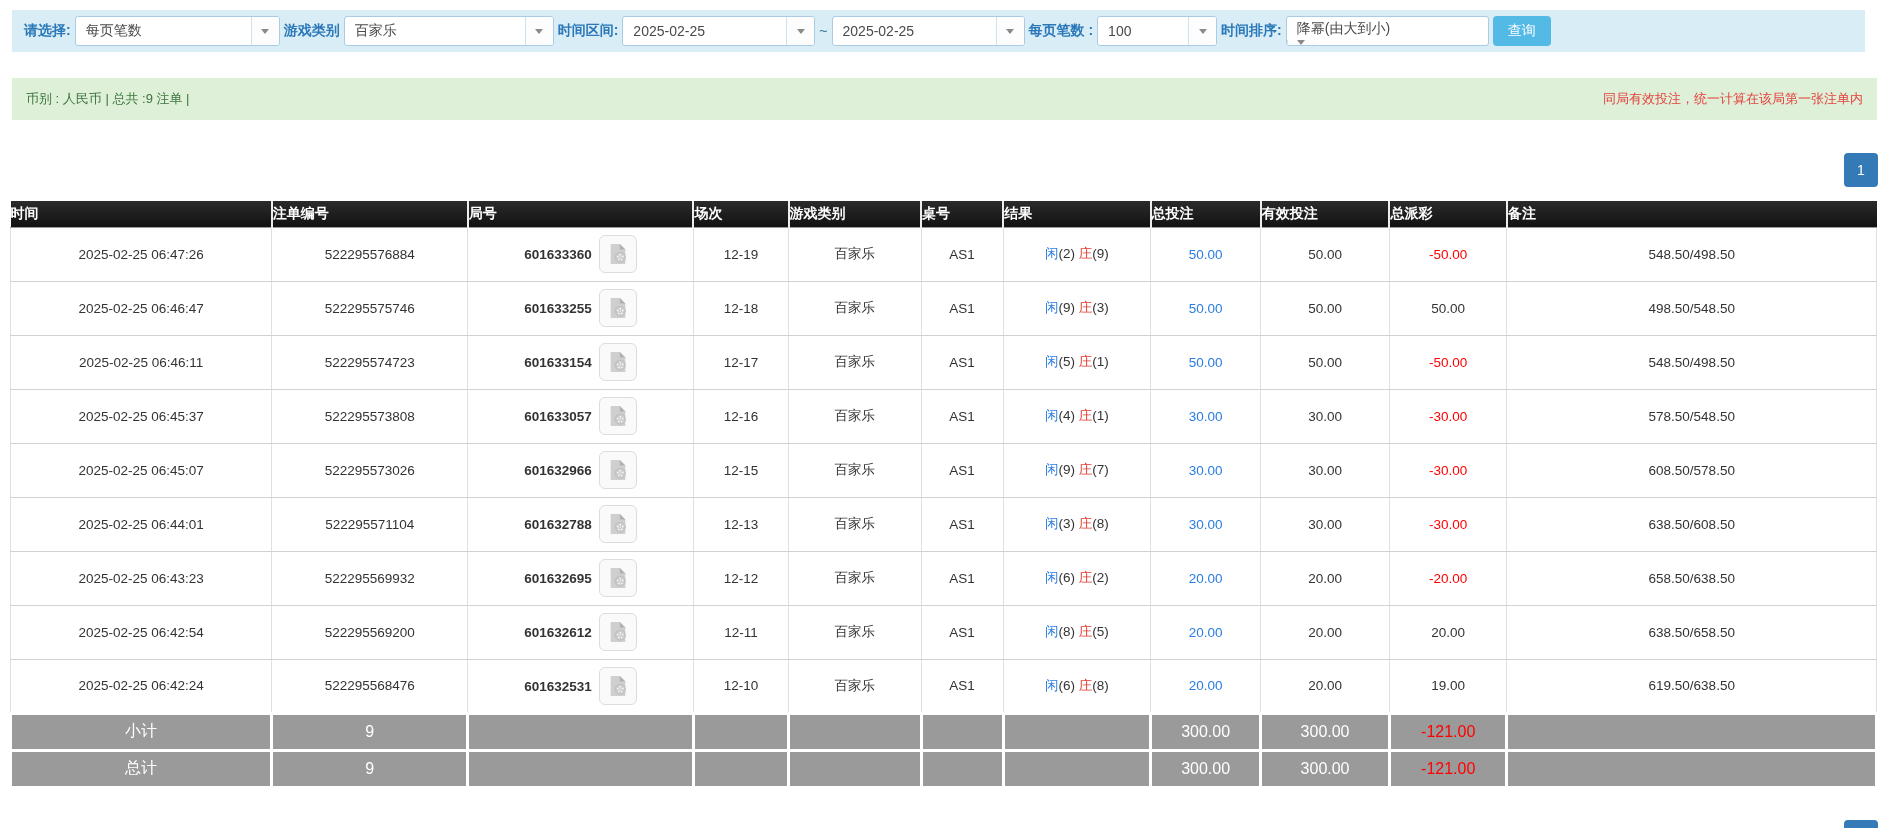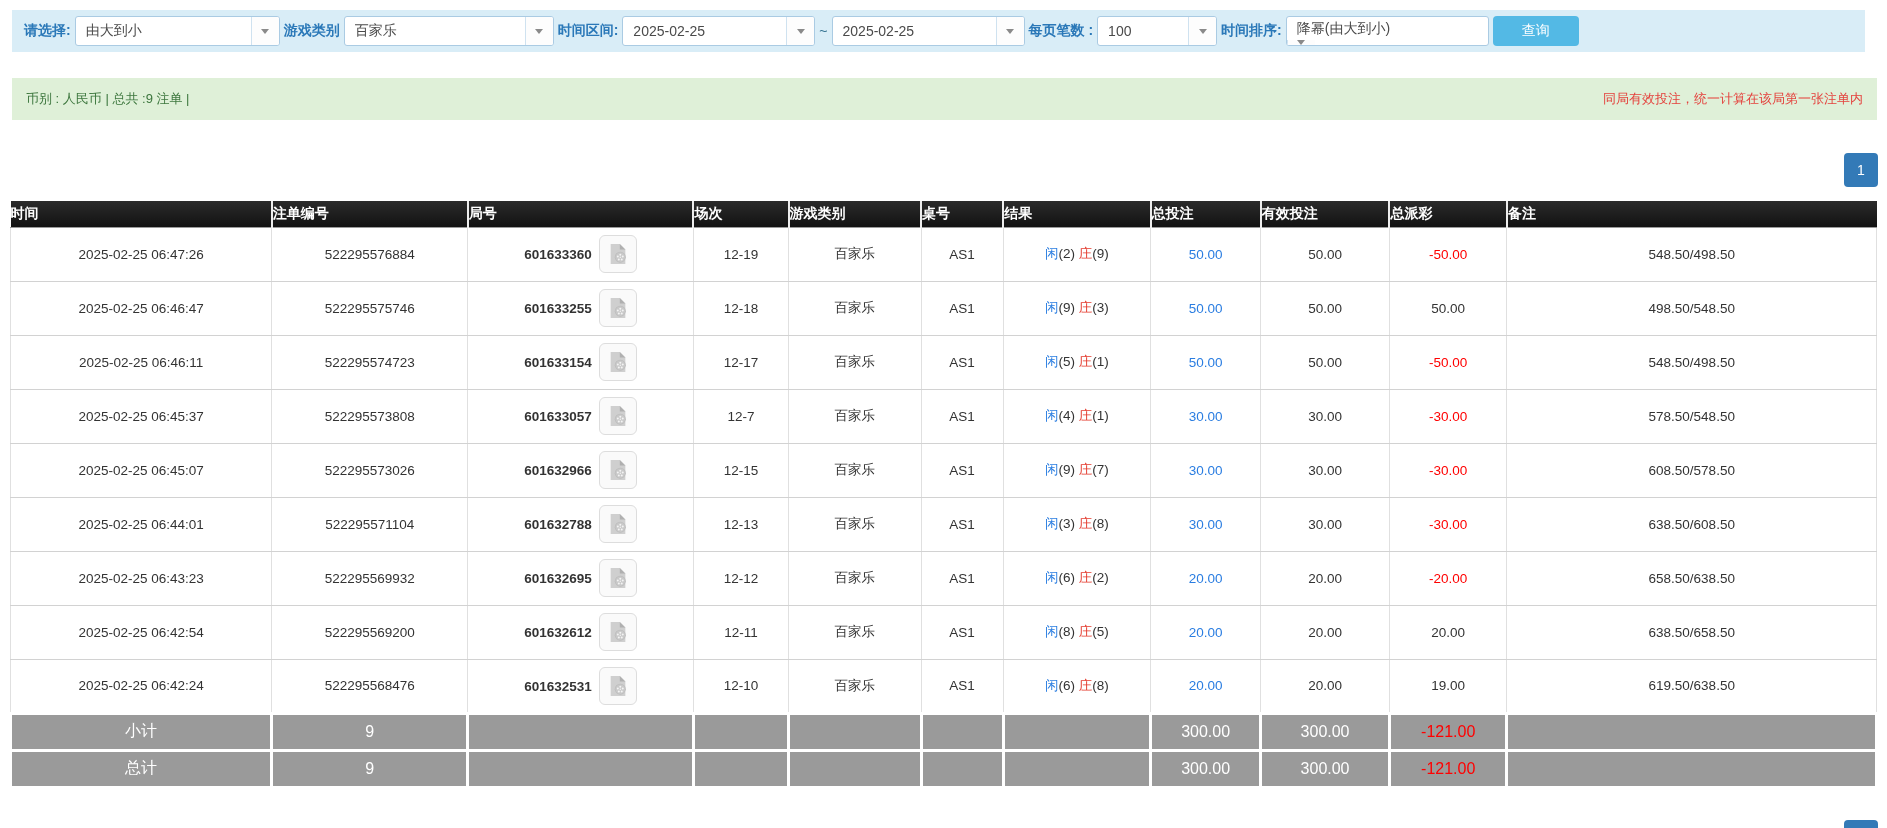--- a/index.html
+++ b/index.html
@@ -19,21 +19,21 @@
   .combobox {
     background:#fff; border:1px solid #aacbe3; border-radius:3px; height:30px;
     display:flex; align-items:stretch; overflow:hidden;
   }
   .cb-text { flex:1; display:flex; align-items:center; padding:0 10px; font-size:14px; color:#4a4a4a; white-space:nowrap; }
   .cb-btn { width:28px; border-left:1px solid #cfe2f0; background:#fdfdfd; display:flex; align-items:center; justify-content:center; cursor:pointer; }
   .arrow-down { width:0; height:0; border-left:4px solid transparent; border-right:4px solid transparent; border-top:5px solid #8a8a8a; }
   .w-qtype { width:205px; } .w-game { width:210px; } .w-date { width:193px; }
   .w-psize { width:120px; } .w-sort { width:203px;flex-direction:column; }
   .search-btn {
-    height:30px; padding:0 29px; background:#53b9e5; color:#fff; border:none;
+    height:30px; padding:0 15px; background:#53b9e5; color:#fff; border:none;
     border-radius:4px; font-size:14px; cursor:pointer; font-family:inherit;
   }
 
   
   .summary-bar {
     position:absolute; left:12px; top:78px; width:1865px; height:42px;
     background:#dff0d8; display:flex; align-items:center; justify-content:space-between;
     padding:0 14px; font-size:13px;
   }
   .summary-left { color:#3c763d; }
@@ -80,21 +80,21 @@
     vertical-align:middle; cursor:pointer;
   }
   .round-num { vertical-align:middle;font-weight:bold; }
 </style>
 </head>
 <body>
 
 <div class="filter-bar">
   <span class="f-label">请选择:</span>
   <div class="combobox w-qtype">
-    <span class="cb-text">由大到小</span>
+    <span class="cb-text">每页笔数</span>
     <span class="cb-btn">
         <span class="arrow-down"></span>
       </span>
   </div>
   <span class="f-label">游戏类别</span>
   <div class="combobox w-game">
     <span class="cb-text">百家乐</span>
     <span class="cb-btn">
         <span class="arrow-down"></span>
       </span>
@@ -264,21 +264,21 @@
               <g fill="#f4f4f4">
                 <circle cx="14.5" cy="12.7" r="1.1"></circle>
                 <circle cx="11.8" cy="14.7" r="1.1"></circle>
                 <circle cx="12.9" cy="17.9" r="1.1"></circle>
                 <circle cx="16.1" cy="17.9" r="1.1"></circle>
                 <circle cx="17.2" cy="14.7" r="1.1"></circle>
                 <circle cx="14.5" cy="15.5" r="0.8"></circle>
               </g>
             </svg>
           </span></td>
-        <td>12-7</td>
+        <td>12-16</td>
         <td>百家乐</td>
         <td>AS1</td>
         <td><span class="res-player">闲</span><span>(4)</span> <span class="res-banker">庄</span><span>(1)</span></td>
         <td class="blue">30.00</td>
         <td>30.00</td>
         <td class="neg">-30.00</td>
         <td>578.50/548.50</td>
       </tr>
       <tr>
         <td>2025-02-25 06:45:07</td>

